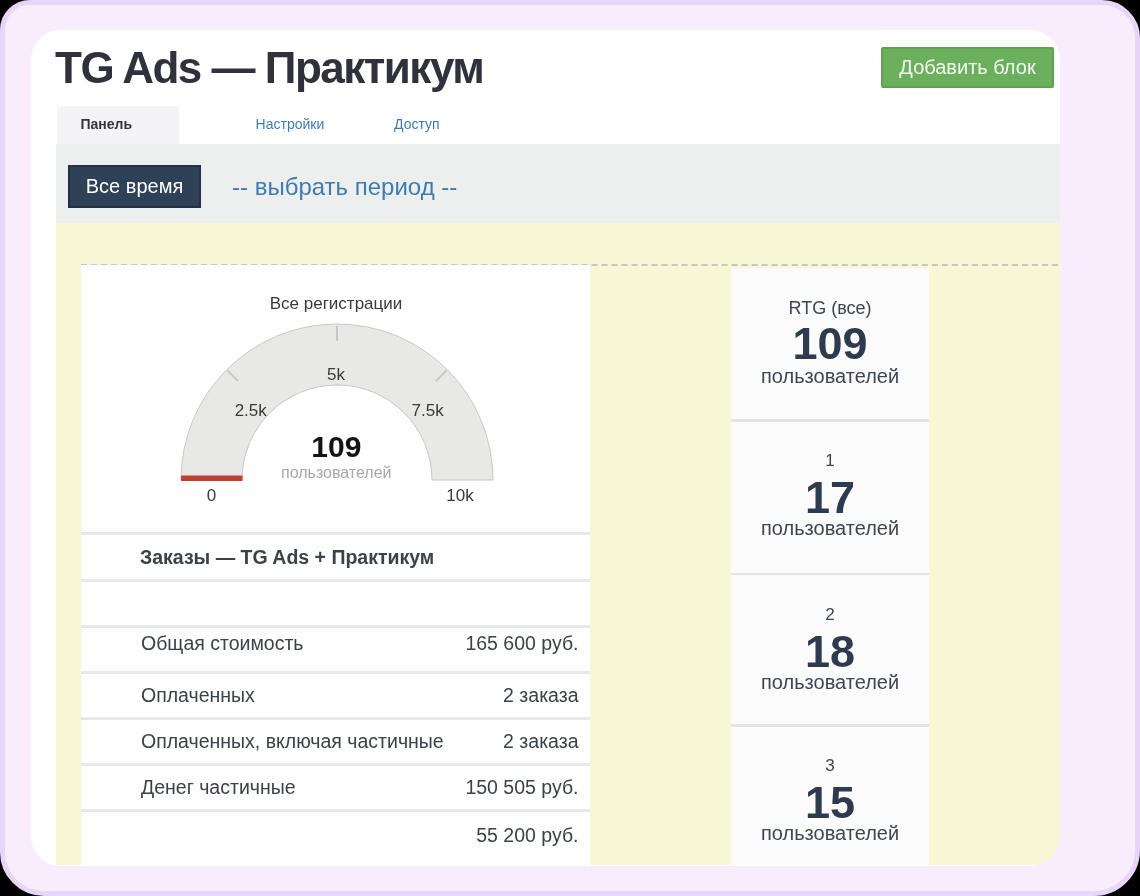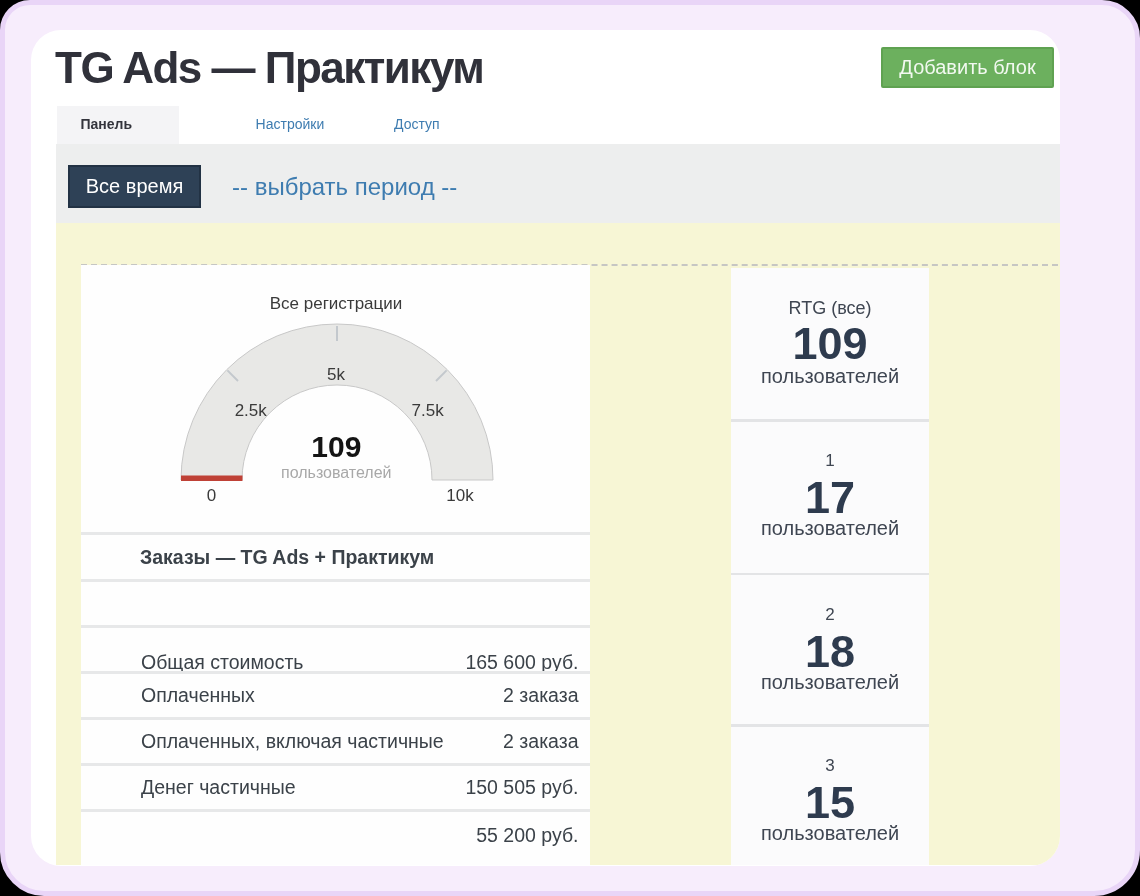--- a/index.html
+++ b/index.html
@@ -77,21 +77,21 @@
         <text x="255.3" y="212.5" font-size="16" fill="#a8a8a8" text-anchor="middle">пользователей</text>
         <text x="130.6" y="236" font-size="17" fill="#3a3a3a" text-anchor="middle">0</text>
         <text x="379" y="236" font-size="17" fill="#3a3a3a" text-anchor="middle">10k</text>
       </svg>
       <div class="sep" style="top:266.5px;"></div>
       <div class="trow" style="top:269.5px;height:44px;">
           <span class="lbl" style="left:13px;font-weight:bold;">Заказы — TG Ads + Практикум</span>
         </div>
       <div class="sep" style="top:313.5px;"></div>
       <div class="sep" style="top:359.5px;"></div>
-      <div class="trow" style="top:384px;height:25px;padding-left:7px;">
+      <div class="trow" style="top:365px;height:25px;padding-left:7px;">
           <span class="lbl">Общая стоимость</span>
           <span class="val">165 600 руб.</span>
         </div>
       <div class="sep" style="top:405.5px;"></div>
       <div class="trow" style="top:408.5px;height:43px;">
           <span class="lbl">Оплаченных</span>
           <span class="val">2 заказа</span>
         </div>
       <div class="sep" style="top:451.5px;"></div>
       <div class="trow" style="top:454.5px;height:43px;">

